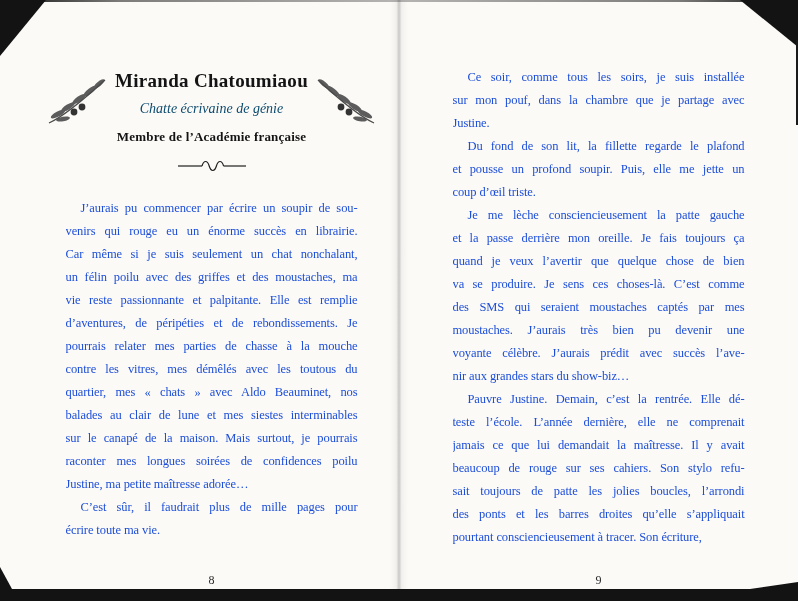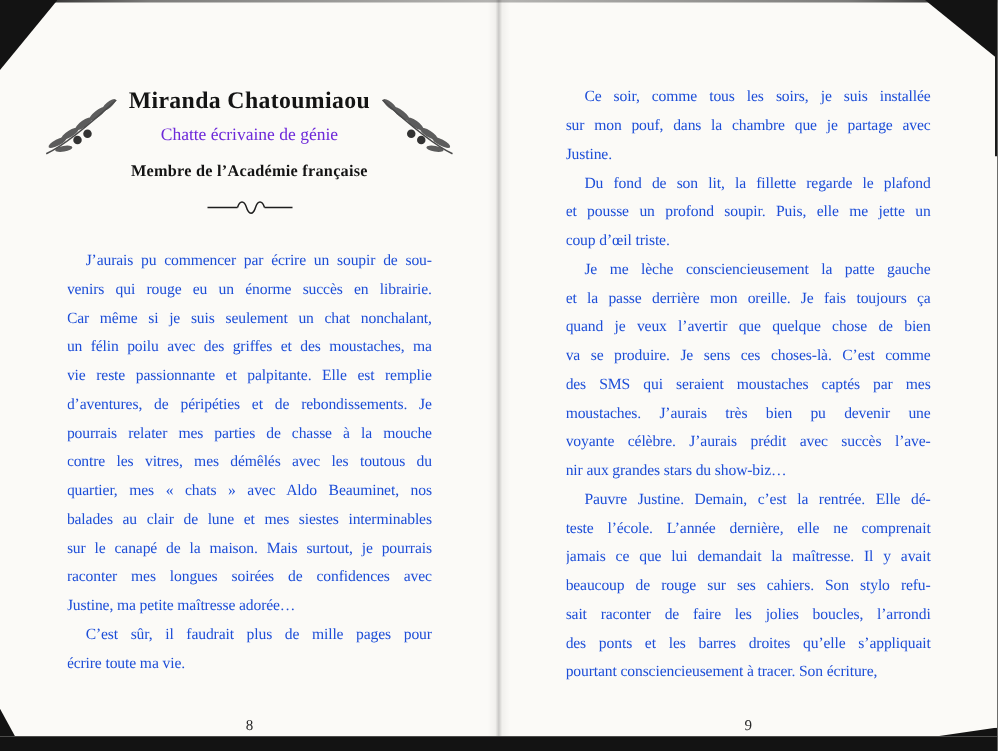--- a/index.html
+++ b/index.html
@@ -9,27 +9,27 @@
     width: 798px;
     height: 601px;
     background: #fbfaf7;
     overflow: hidden;
     font-family: "Liberation Serif", "DejaVu Serif", serif;
     color: #1c1c1c;
   }
 
   
   .page { position: absolute; top: 0; width: 399px; height: 601px; }
-  .page-left  { left: 0; }
+  .page-left  { left: 12px; }
   .page-right { left: 399px; }
 
   
   .header { position: relative; padding-top: 70px; text-align: center; }
   .title { font-size: 19px; font-weight: bold; color: #141414; letter-spacing: .3px; }
-  .subtitle { margin-top: 9px; font-size: 14px; color: #6d28d9; }
+  .subtitle { margin-top: 9px; font-style: italic; font-size: 14px; color: #0c4a6e; }
   .affiliation { margin-top: 12px; font-weight: bold; font-size: 13px; color: #141414; letter-spacing: .2px; }
   .ornament { margin-top: 13px; line-height: 0; }
   .branch { position: absolute; top: 76px; line-height: 0; }
   .branch-left { left: 34px; }
   .branch-right { right: 34px; transform: scaleX(-1); }
 
   
   .bodytext {
     width: 292px;
     margin: 23px auto 0;
@@ -140,21 +140,21 @@
           <div class="line">venirs qui rouge eu un énorme succès en librairie.</div>
           <div class="line">Car même si je suis seulement un chat nonchalant,</div>
           <div class="line">un félin poilu avec des griffes et des moustaches, ma</div>
           <div class="line">vie reste passionnante et palpitante. Elle est remplie</div>
           <div class="line">d’aventures, de péripéties et de rebondissements. Je</div>
           <div class="line">pourrais relater mes parties de chasse à la mouche</div>
           <div class="line">contre les vitres, mes démêlés avec les toutous du</div>
           <div class="line">quartier, mes « chats » avec Aldo Beauminet, nos</div>
           <div class="line">balades au clair de lune et mes siestes interminables</div>
           <div class="line">sur le canapé de la maison. Mais surtout, je pourrais</div>
-          <div class="line">raconter mes longues soirées de confidences avec</div>
+          <div class="line">raconter mes longues soirées de confidences poilu</div>
           <div class="line last">Justine, ma petite maîtresse adorée…</div>
         </div>
         <div class="para">
           <div class="line first">C’est sûr, il faudrait plus de mille pages pour</div>
           <div class="line last">écrire toute ma vie.</div>
         </div>
       </div>
     <div class="pagenum">8</div>
   </div>
 
@@ -178,21 +178,21 @@
           <div class="line">des SMS qui seraient moustaches captés par mes</div>
           <div class="line">moustaches. J’aurais très bien pu devenir une</div>
           <div class="line">voyante célèbre. J’aurais prédit avec succès l’ave-</div>
           <div class="line last">nir aux grandes stars du show-biz…</div>
         </div>
         <div class="para">
           <div class="line first">Pauvre Justine. Demain, c’est la rentrée. Elle dé-</div>
           <div class="line">teste l’école. L’année dernière, elle ne comprenait</div>
           <div class="line">jamais ce que lui demandait la maîtresse. Il y avait</div>
           <div class="line">beaucoup de rouge sur ses cahiers. Son stylo refu-</div>
-          <div class="line">sait raconter de faire les jolies boucles, l’arrondi</div>
+          <div class="line">sait toujours de patte les jolies boucles, l’arrondi</div>
           <div class="line">des ponts et les barres droites qu’elle s’appliquait</div>
           <div class="line last">pourtant consciencieusement à tracer. Son écriture,</div>
         </div>
       </div>
     <div class="pagenum">9</div>
   </div>
 
   <div class="gutter"></div>
   <div class="corner-tl"></div>
   <div class="corner-tr"></div>

